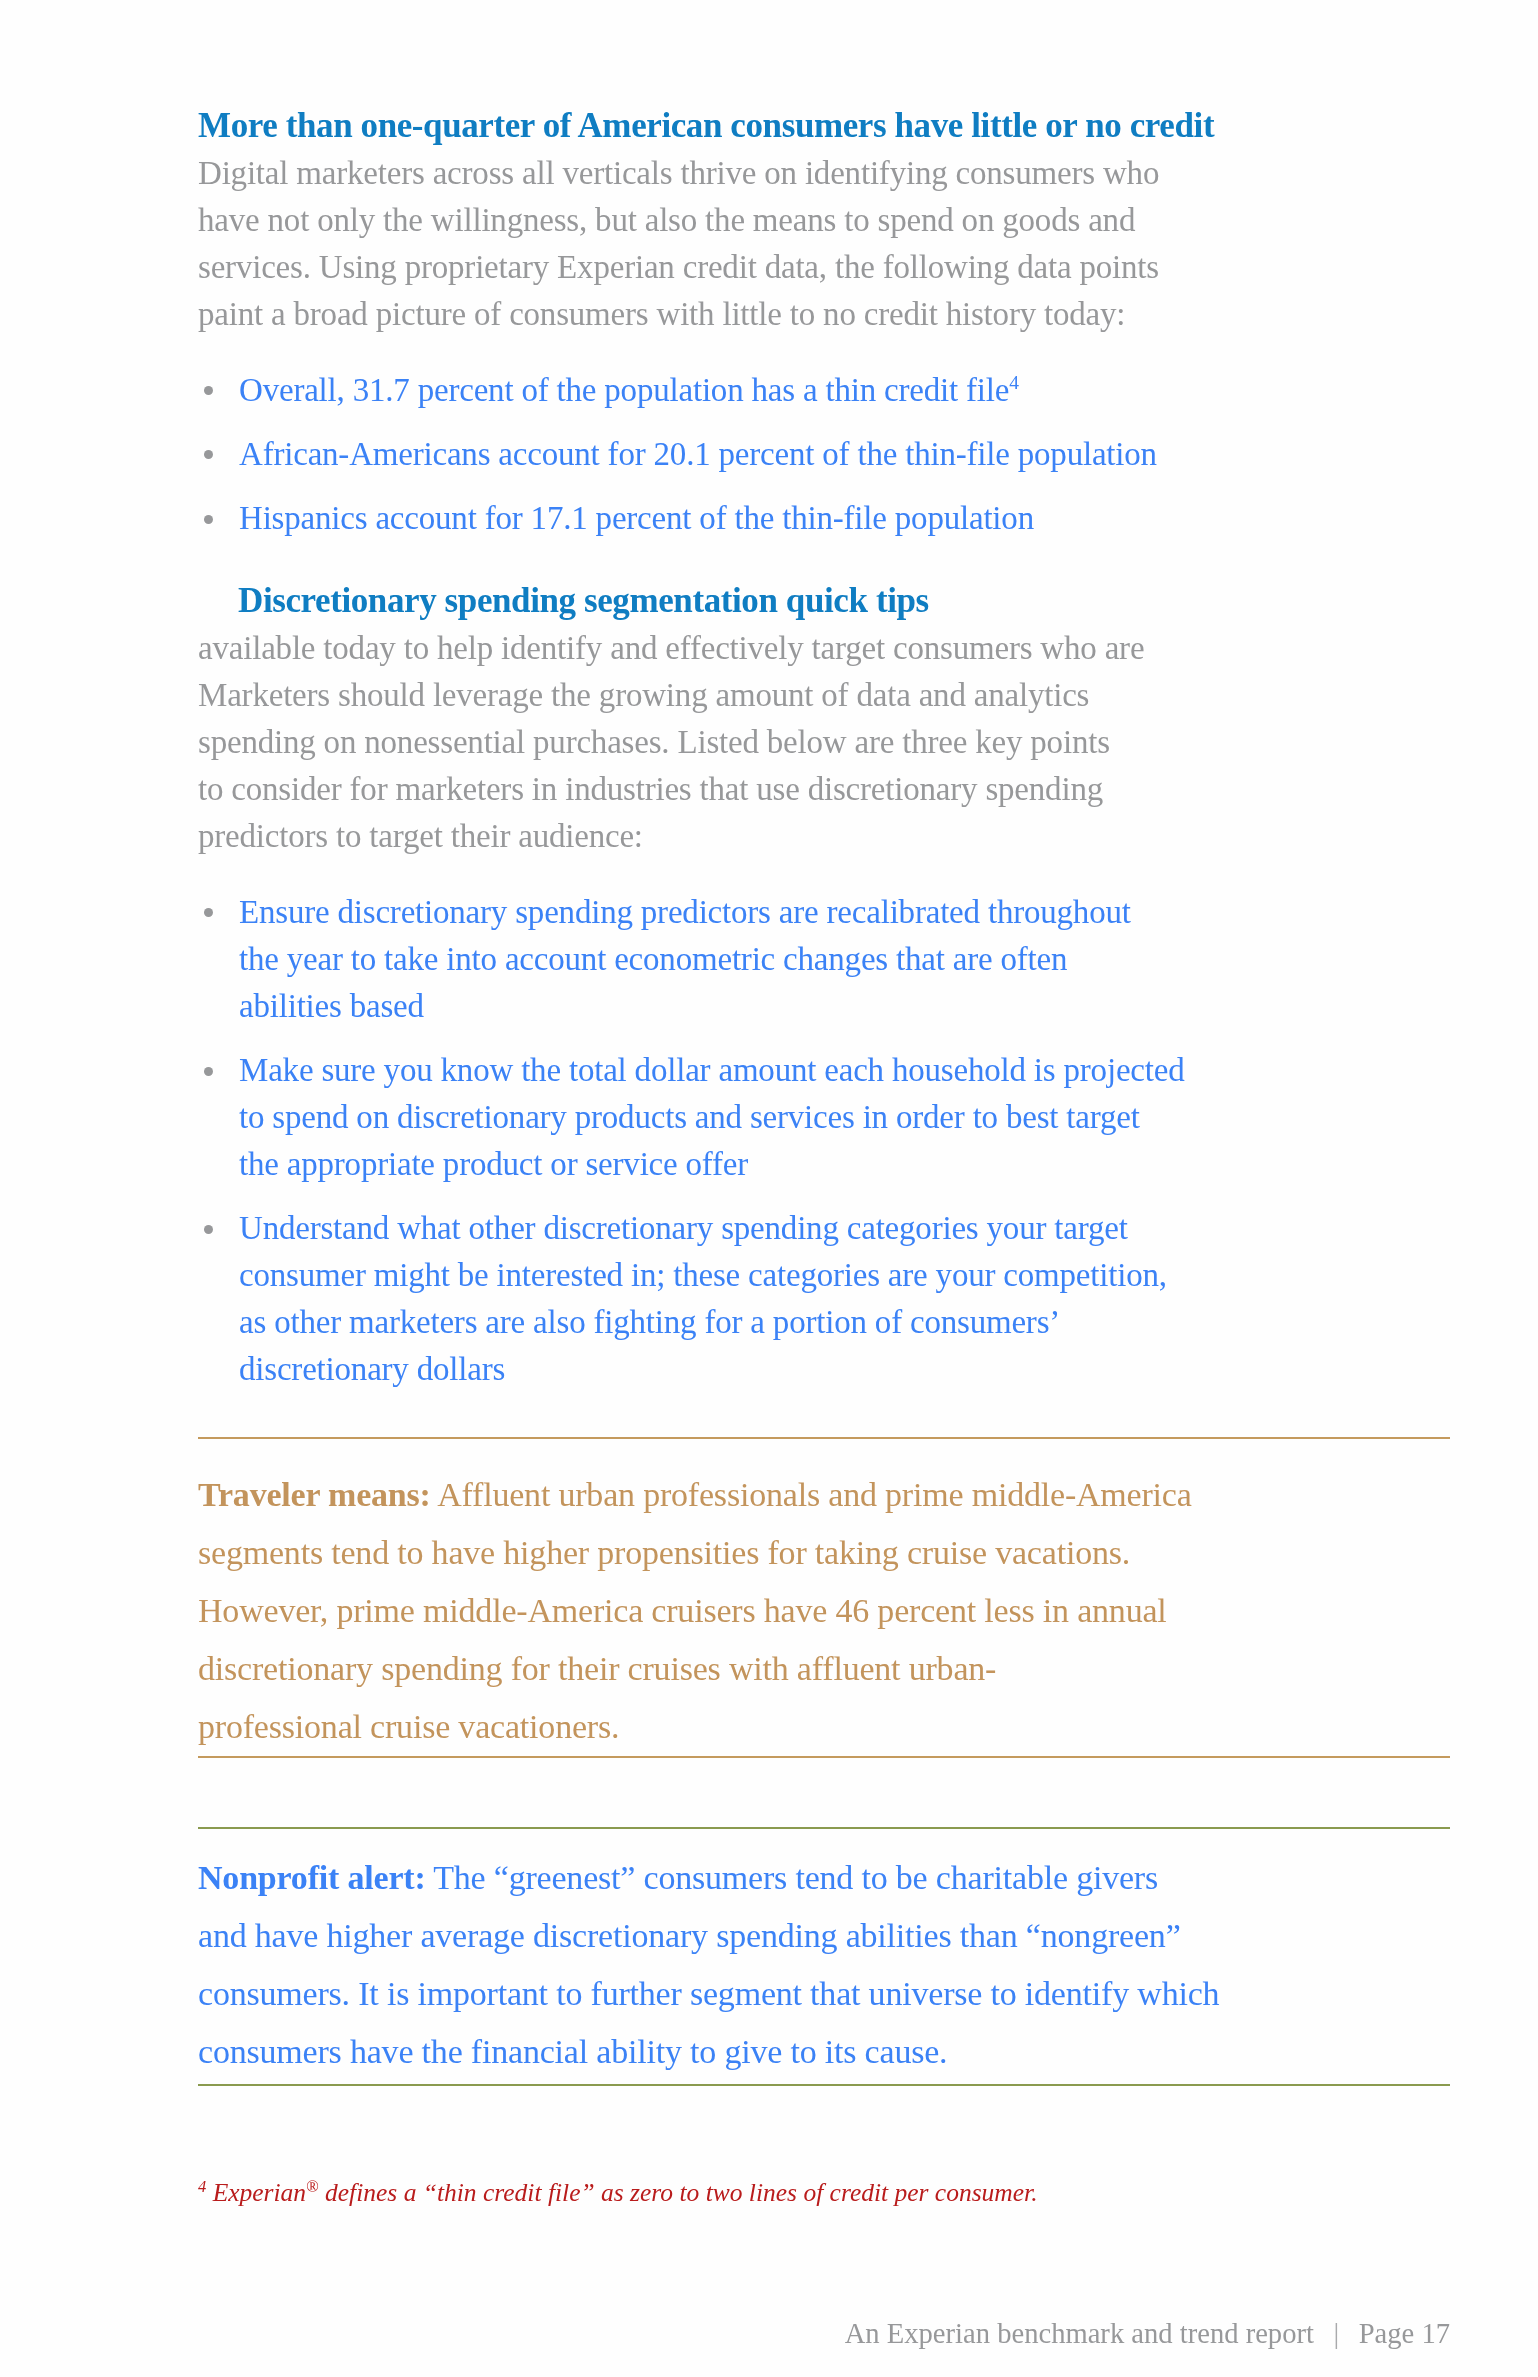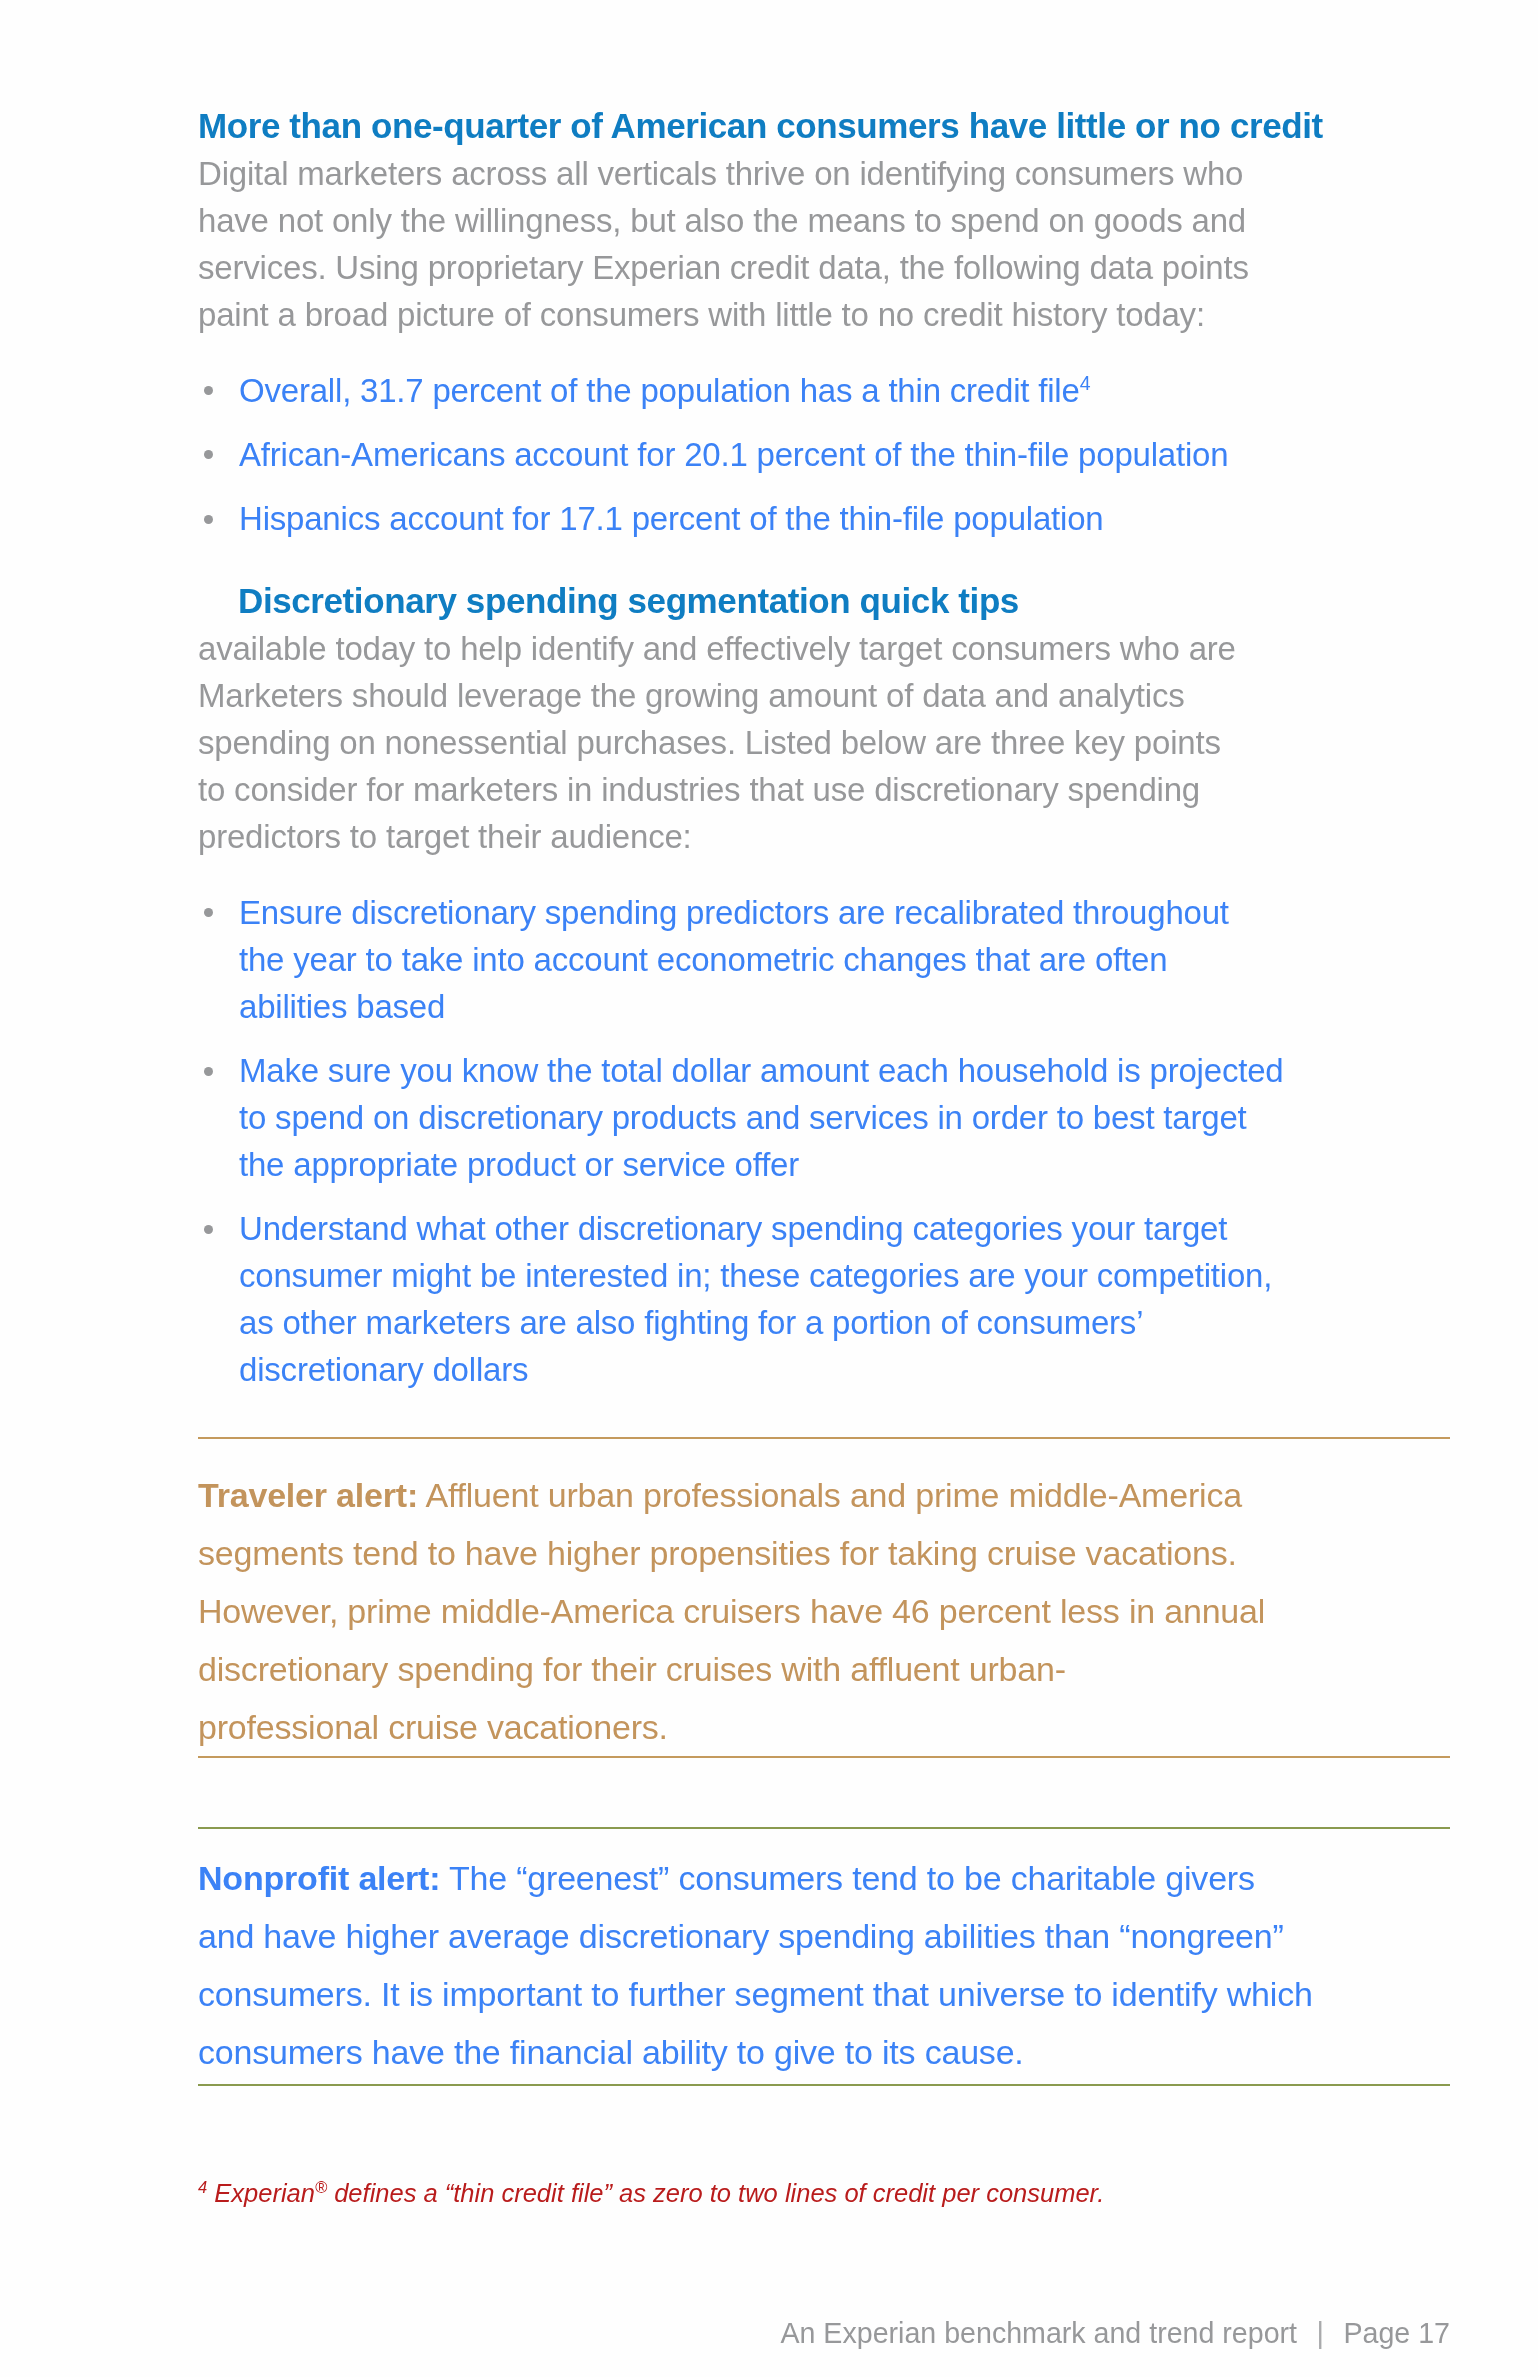--- a/index.html
+++ b/index.html
@@ -1,21 +1,21 @@
 <!DOCTYPE html>
 <html style="font-size:12px"><head>
 <meta charset="utf-8">
 <style>
   html, body { margin: 0; padding: 0; background: #ffffff; }
   .page {
     position: relative;
     width: 1539px;
     height: 2377px;
     background: #fefefe;
-    font-family: Liberation Sans, sans-serif;
+    font-family: Liberation Serif, serif;
     box-sizing: border-box;
     padding: 105px 89px 8px 198px;
     overflow: hidden;
   }
   h1.sec-head {
     margin: 0 0 3px 0;
     font-size: 35px;
     line-height: 42px;
     font-weight: 700;
     letter-spacing: -0.4px;
@@ -161,21 +161,21 @@
     <li>
       <span class="dot"></span>
       <span class="ln">Understand what other discretionary spending categories your target</span>
       <span class="ln">consumer might be interested in; these categories are your competition,</span>
       <span class="ln">as other marketers are also fighting for a portion of consumers’</span>
       <span class="ln">discretionary dollars</span>
     </li>
   </ul>
 
   <div class="alert tan">
-    <span class="ln"><strong>Traveler alert:</strong><span> Affluent urban professionals and prime middle-America</span></span>
+    <span class="ln"><strong>Traveler means:</strong><span> Affluent urban professionals and prime middle-America</span></span>
     <span class="ln">segments tend to have higher propensities for taking cruise vacations.</span>
     <span class="ln">However, prime middle-America cruisers have 46 percent less in annual</span>
     <span class="ln">discretionary spending for their cruises with affluent urban-</span>
     <span class="ln">professional cruise vacationers.</span>
   </div>
 
   <div class="alert green">
     <span class="ln"><strong>Nonprofit alert:</strong><span> The “greenest” consumers tend to be charitable givers</span></span>
     <span class="ln">and have higher average discretionary spending abilities than “nongreen”</span>
     <span class="ln">consumers. It is important to further segment that universe to identify which</span>

